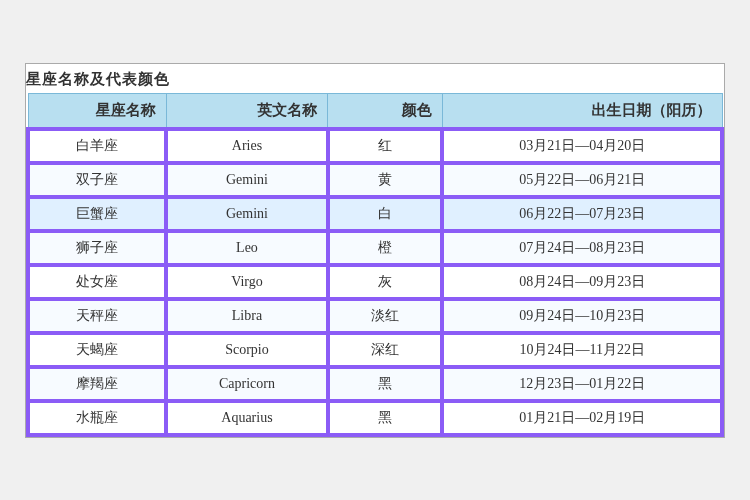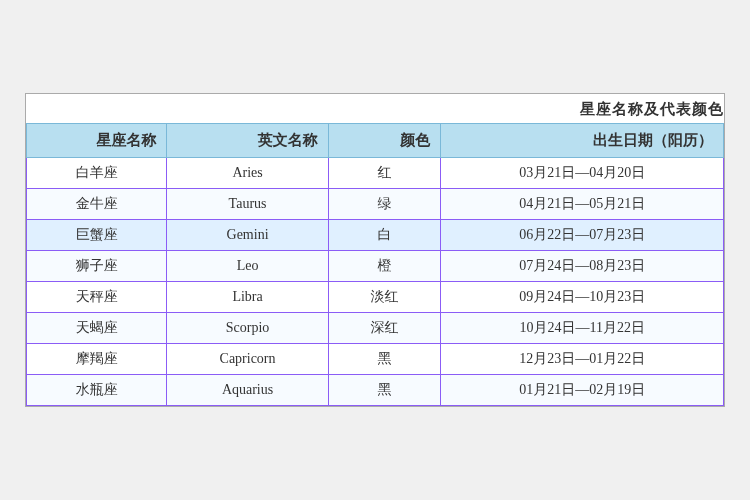--- a/index.html
+++ b/index.html
@@ -12,42 +12,42 @@
       align-items: center;
       justify-content: center;
       overflow: hidden;
     }
     .container {
       width: 700px;
       background: #fff;
       border: 1px solid #aaa;
     }
     .title-row {
-      text-align: right;
+      text-align: left;
       padding: 6px 0 4px 0;
       font-size: 15px;
       font-weight: bold;
       color: #333;
       letter-spacing: 1px;
     }
     table {
       width: 100%;
       border-collapse: collapse;
     }
     thead tr th {
       background: #b8dff0;
       border: 1px solid #7ab8d8;
       padding: 7px 10px;
       text-align: right;
       font-size: 15px;
       font-weight: bold;
       color: #333;
     }
     tbody tr td {
-      border: 1px solid #8b5cf6;
+      border: 4px solid #8b5cf6;
       padding: 6px 18px;
       text-align: center;
       font-size: 14px;
       color: #333;
     }
     tbody tr:nth-child(odd) td {
       background: #ffffff;
     }
     tbody tr:nth-child(even) td {
       background: #f7fbff;
@@ -72,36 +72,42 @@
       </tr>
     </thead>
     <tbody id="table-body">
     <tr>
           <td>白羊座</td>
           <td>Aries</td>
           <td>红</td>
           <td>03月21日—04月20日</td>
         </tr>
         <tr>
-          <td>金牛座</td>
-          <td>Taurus</td>
-          <td>绿</td>
-          <td>04月21日—05月21日</td>
+          <td>双子座</td>
+          <td>Gemini</td>
+          <td>黄</td>
+          <td>05月22日—06月21日</td>
         </tr>
         <tr class="highlighted">
           <td>巨蟹座</td>
           <td>Gemini</td>
           <td>白</td>
           <td>06月22日—07月23日</td>
         </tr>
         <tr>
           <td>狮子座</td>
           <td>Leo</td>
           <td>橙</td>
           <td>07月24日—08月23日</td>
+        </tr>
+        <tr>
+          <td>处女座</td>
+          <td>Virgo</td>
+          <td>灰</td>
+          <td>08月24日—09月23日</td>
         </tr>
         <tr>
           <td>天秤座</td>
           <td>Libra</td>
           <td>淡红</td>
           <td>09月24日—10月23日</td>
         </tr>
         <tr>
           <td>天蝎座</td>
           <td>Scorpio</td>

